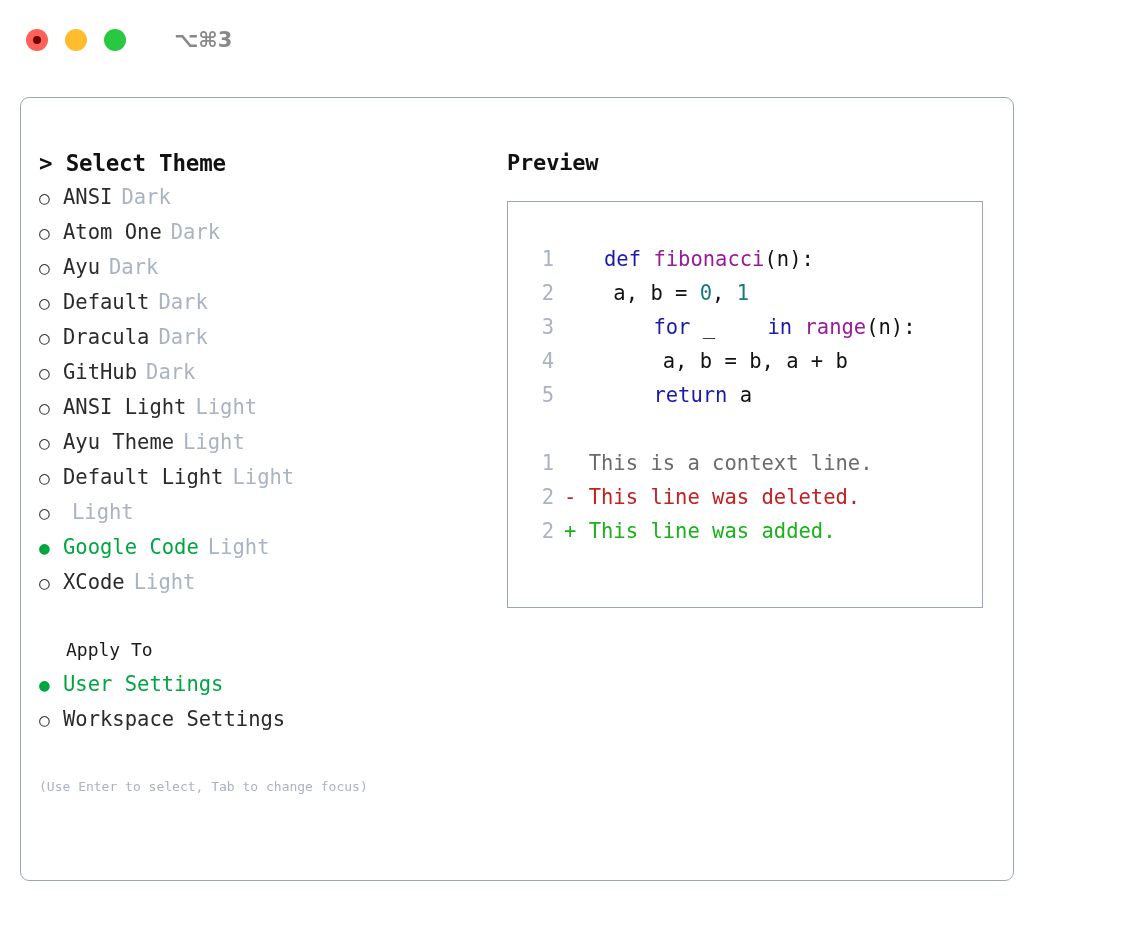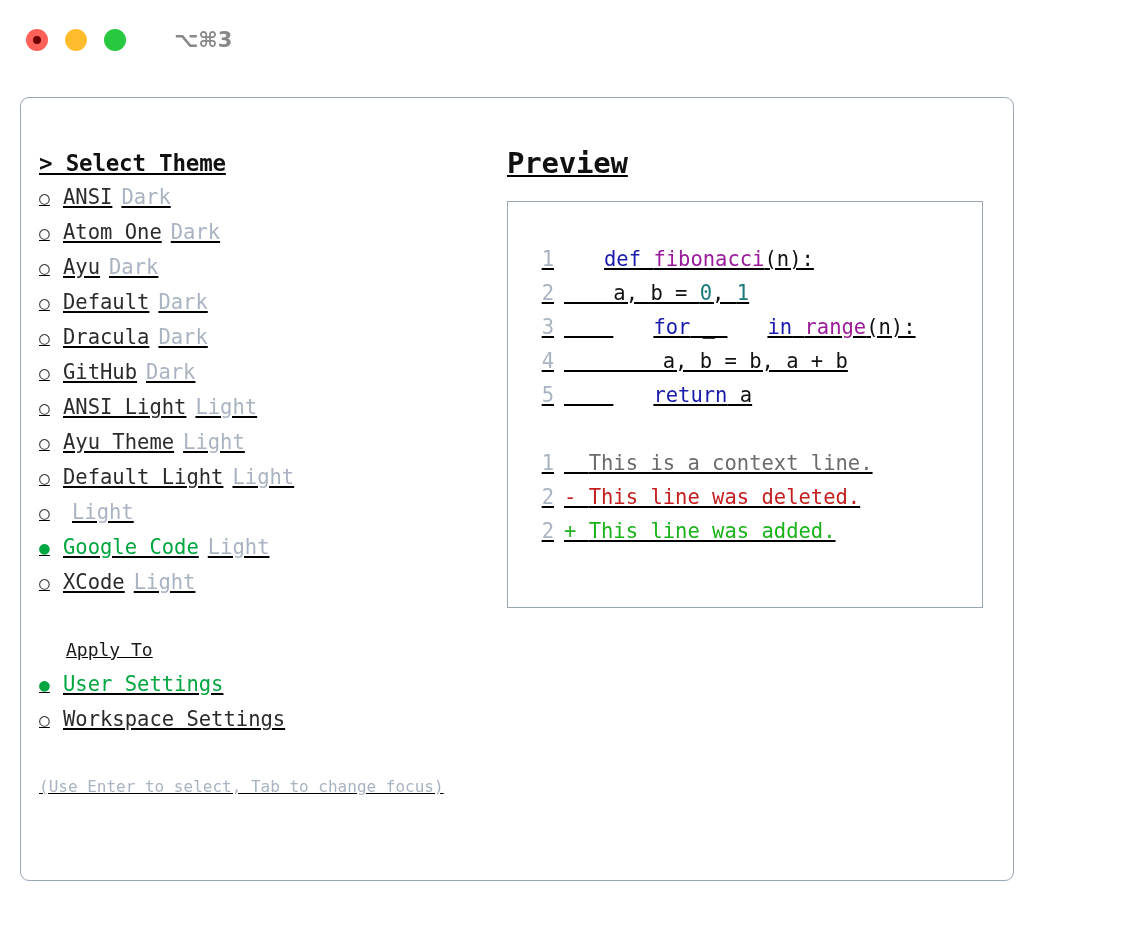--- a/index.html
+++ b/index.html
@@ -64,21 +64,20 @@
   
   #main-panel {
     position: absolute;
     left: 20px;
     top: 97px;
     width: 994px;
     height: 784px;
     border: 1.6px solid #9aa6b6;
     border-radius: 9px;
     background: #ffffff;
-    text-decoration: underline;
   }
 
   #panel-columns {
     display: flex;
     padding: 48px 0 0 16px;
   }
 
   
   #theme-column {
     width: 462px;
@@ -122,32 +121,32 @@
     font-size: 18px;
     color: #1a1a1a;
     line-height: 34px;
     padding-left: 27px;
     white-space: pre;
   }
 
   #hint-text {
     margin-top: 33px;
     color: #a9b3c1;
-    font-size: 16px;
+    font-size: 13px;
     line-height: 34px;
     width: 412px;
     white-space: pre-wrap;
   }
 
   
   #preview-column {
     padding-left: 8px;
   }
   #preview-title {
-    font-size: 29px;
+    font-size: 22px;
     font-weight: bold;
     color: #111111;
     line-height: 34px;
     letter-spacing: -0.2px;
     white-space: pre;
   }
   #code-box {
     margin-top: 21px;
     width: 476px;
     height: 407px;

